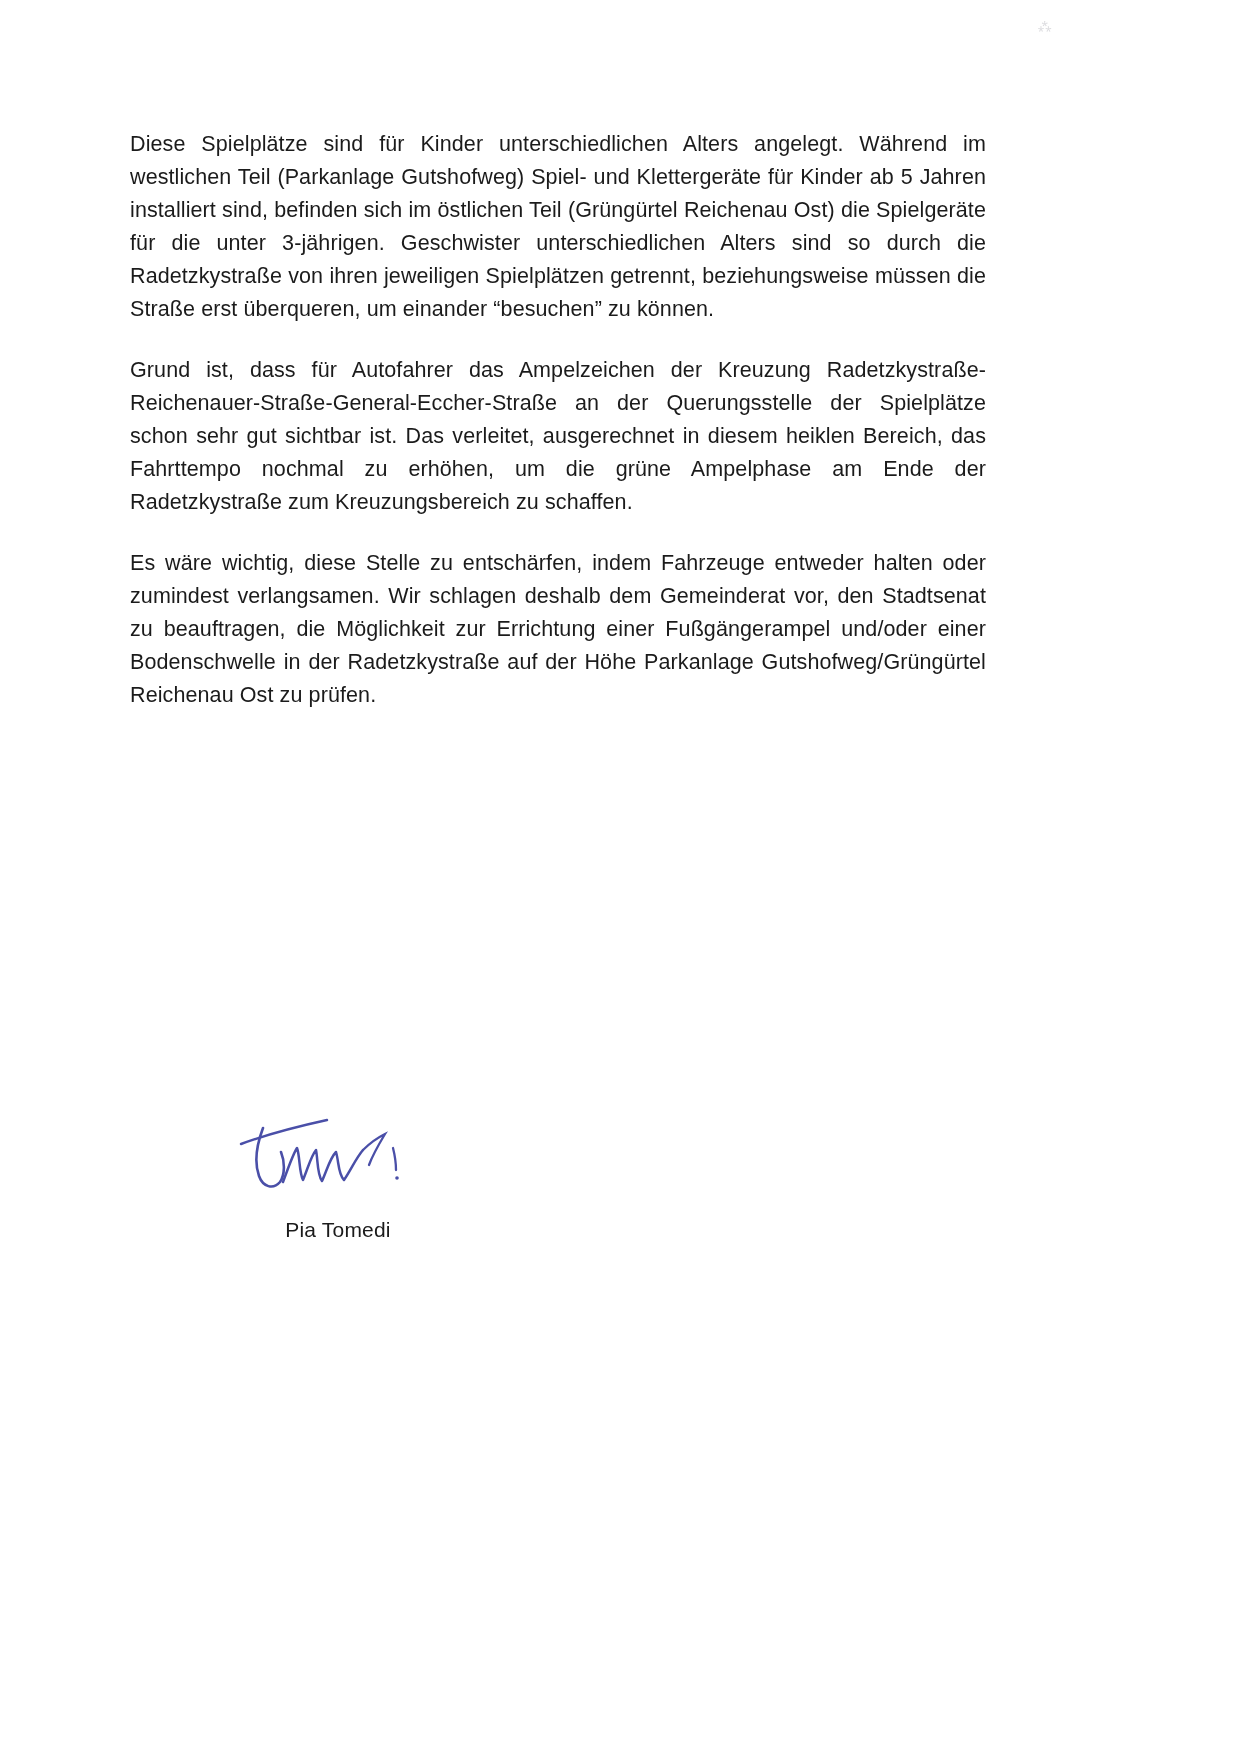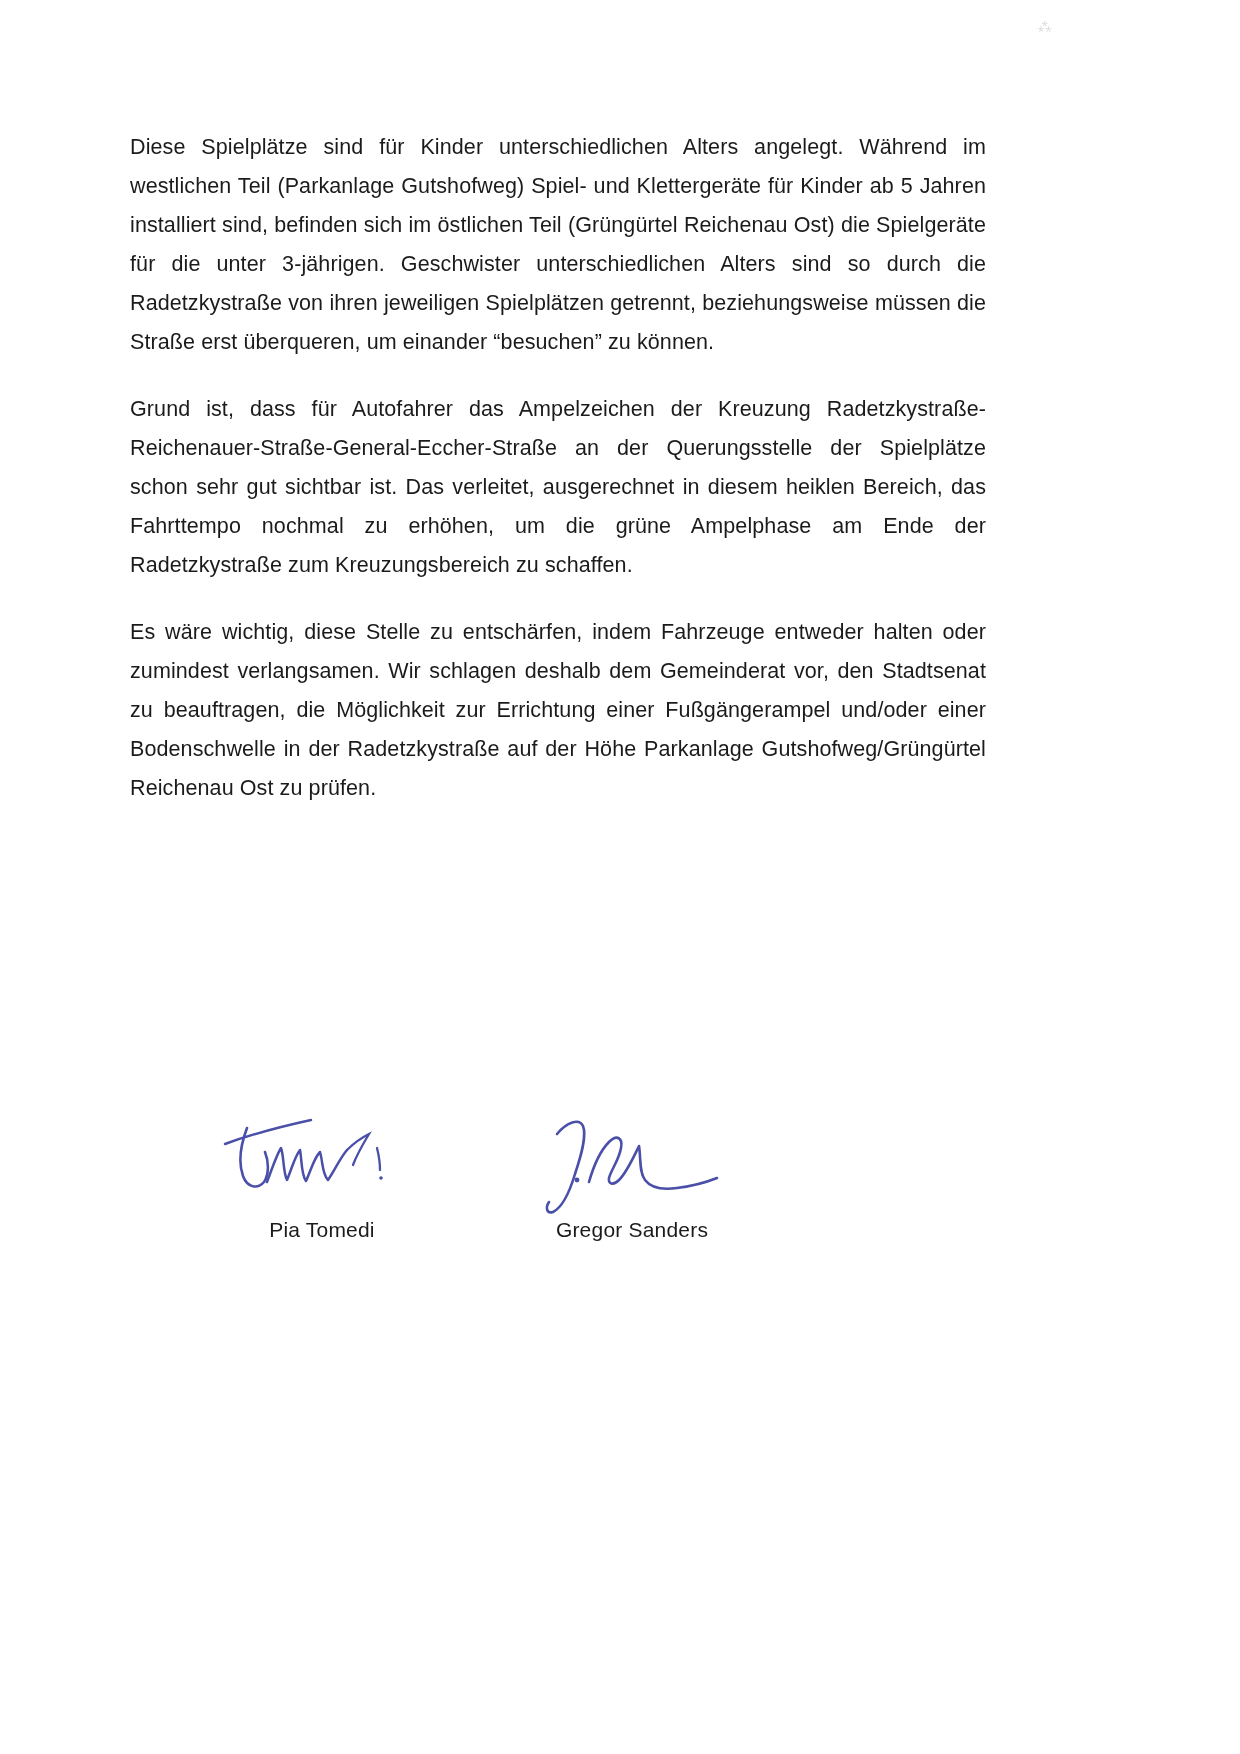--- a/index.html
+++ b/index.html
@@ -25,21 +25,21 @@
   .content {
     position: absolute;
     left: 130px;
     top: 128px;
     width: 856px;
   }
   .para {
     text-align: justify;
     text-justify: inter-word;
     font-size: 21.5px;
-    line-height: 39px;
+    line-height: 33px;
     letter-spacing: 0.1px;
     margin: 0 0 28px 0;
     color: #1b1b1b;
     -webkit-hyphens: none;
     hyphens: none;
   }
   .para.last-tight {
     margin-bottom: 28px;
   }
   
@@ -50,21 +50,21 @@
     width: 10px;
     height: 12px;
     opacity: 0.30;
     color: #8a8a95;
     font-size: 12px;
     line-height: 12px;
     font-family: "Liberation Serif", serif;
   }
   .signatures {
     position: absolute;
-    left: 112px;
+    left: 128px;
     top: 1070px;
     width: 930px;
     height: 200px;
   }
   .sig-block {
     position: absolute;
     text-align: center;
   }
   .sig-block .ink {
     position: absolute;
@@ -115,26 +115,16 @@
           <path d="M40 18 C34 34, 31 52, 36 66 C40 77, 50 80, 57 72 C62 65, 62 52, 58 42" stroke="#4a4fa8" stroke-width="2.6" stroke-linecap="round" fill="none"></path>
           <path d="M60 72 C66 56, 70 44, 74 38 C77 46, 76 62, 80 70 C85 58, 88 46, 93 40 C95 50, 94 64, 99 71 C104 60, 107 48, 113 42 C116 52, 115 64, 121 70 C128 60, 133 48, 140 40" stroke="#4a4fa8" stroke-width="2.5" stroke-linecap="round" stroke-linejoin="round" fill="none"></path>
           <path d="M140 40 C148 32, 156 27, 162 24 C156 34, 150 44, 146 55" stroke="#4a4fa8" stroke-width="2.3" stroke-linecap="round" fill="none"></path>
           <path d="M170 38 C172 46, 173 54, 173 60" stroke="#4a4fa8" stroke-width="2.3" stroke-linecap="round" fill="none"></path>
           <circle cx="174" cy="68" r="1.8" fill="#4a4fa8"></circle>
         </svg>
       </div>
       <div class="sig-name">Pia Tomedi</div>
     </div>
 
-    <div class="sig-block" id="sig2">
-      <div class="ink">
-        <svg width="230" height="120" viewBox="0 0 230 120" fill="none" xmlns="http://www.w3.org/2000/svg">
-          <path d="M40 28 C50 16, 62 12, 66 20 C70 30, 64 50, 58 68 C52 88, 44 102, 36 106 C30 108, 28 102, 32 96" stroke="#4a4fa8" stroke-width="2.6" stroke-linecap="round" fill="none"></path>
-          <circle cx="60" cy="74" r="2.4" fill="#4a4fa8"></circle>
-          <path d="M72 76 C76 62, 82 46, 92 36 C100 28, 106 32, 104 42 C102 54, 94 64, 92 72 C91 78, 96 80, 102 74 C110 66, 116 52, 122 40 C124 52, 122 66, 128 74 C134 82, 146 84, 160 82 C176 80, 190 76, 200 72" stroke="#4a4fa8" stroke-width="2.6" stroke-linecap="round" stroke-linejoin="round" fill="none"></path>
-        </svg>
-      </div>
-      <div class="sig-name">Gregor Sanders</div>
-    </div>
 
 
   </div>
 </div>
 
 </body></html>

